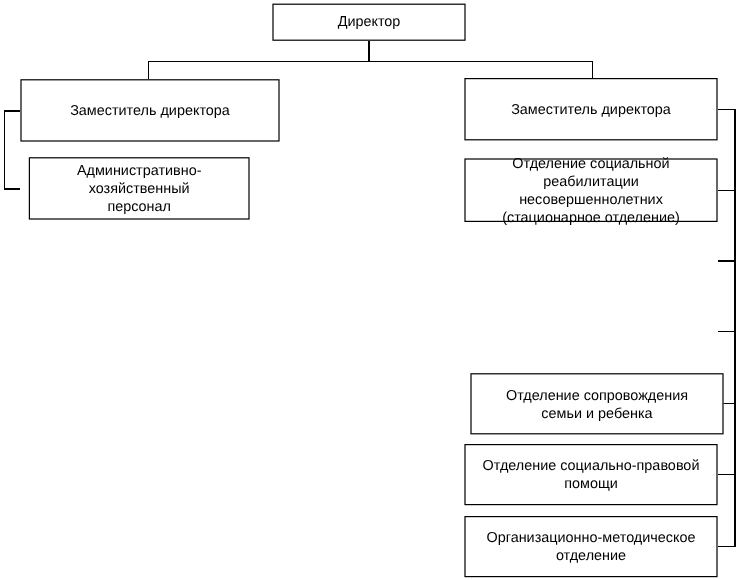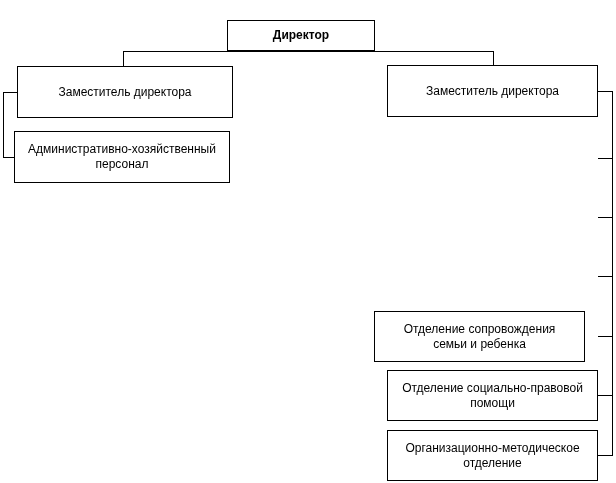--- a/index.html
+++ b/index.html
@@ -34,28 +34,28 @@
     justify-content: center;
     text-align: center;
     font-size: 12px;
     line-height: 15px;
     padding: 2px 4px;
   }
   .box span {
     white-space: pre-line;
   }
   
-  .n-director        { left: 227px; top: 20px;   width: 148px; height: 31px; font-weight: bold; }
+  .n-director        { left: 227px; top: 3px;   width: 161px; height: 31px; }
   .n-deputy-left     { left: 17px;  top: 66px;  width: 216px; height: 52px; }
-  .n-admin-personnel { left: 14px;  top: 131px; width: 216px; height: 52px; }
+  .n-admin-personnel { left: 24px;  top: 131px; width: 184px; height: 52px; }
   .n-deputy-right    { left: 387px; top: 65px;  width: 211px; height: 52px; }
   .n-dept-1          { left: 387px; top: 132px; width: 211px; height: 53px; }
   .n-dept-2          { left: 387px; top: 191px; width: 211px; height: 52px; }
   .n-dept-3          { left: 387px; top: 250px; width: 211px; height: 52px; }
-  .n-dept-4          { left: 374px; top: 311px; width: 211px; height: 51px; }
+  .n-dept-4          { left: 392px; top: 311px; width: 211px; height: 51px; }
   .n-dept-5          { left: 387px; top: 370px; width: 211px; height: 51px; }
   .n-dept-6          { left: 387px; top: 430px; width: 211px; height: 51px; }
 </style>
 </head>
 <body>
 
 <div class="stage">
 
   <svg class="connectors" viewBox="0 0 616 483" xmlns="http://www.w3.org/2000/svg">
 
@@ -76,20 +76,25 @@
 
   <div class="box n-admin-personnel">
     <span>Административно-хозяйственный
 персонал</span>
   </div>
 
   <div class="box n-deputy-right">
     <span>Заместитель директора</span>
   </div>
 
+  <div class="box n-dept-1">
+    <span>Отделение социальной реабилитации
+несовершеннолетних
+(стационарное отделение)</span>
+  </div>
 
 
 
   <div class="box n-dept-4">
     <span>Отделение сопровождения
 семьи и ребенка</span>
   </div>
 
   <div class="box n-dept-5">
     <span>Отделение социально-правовой

